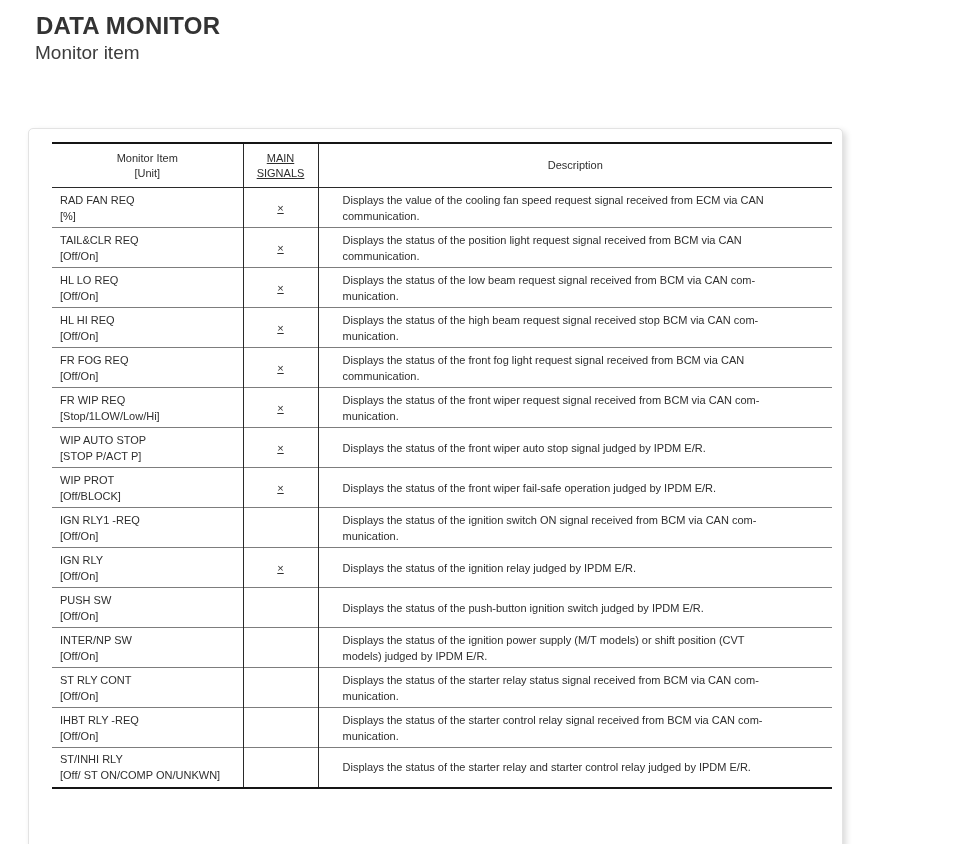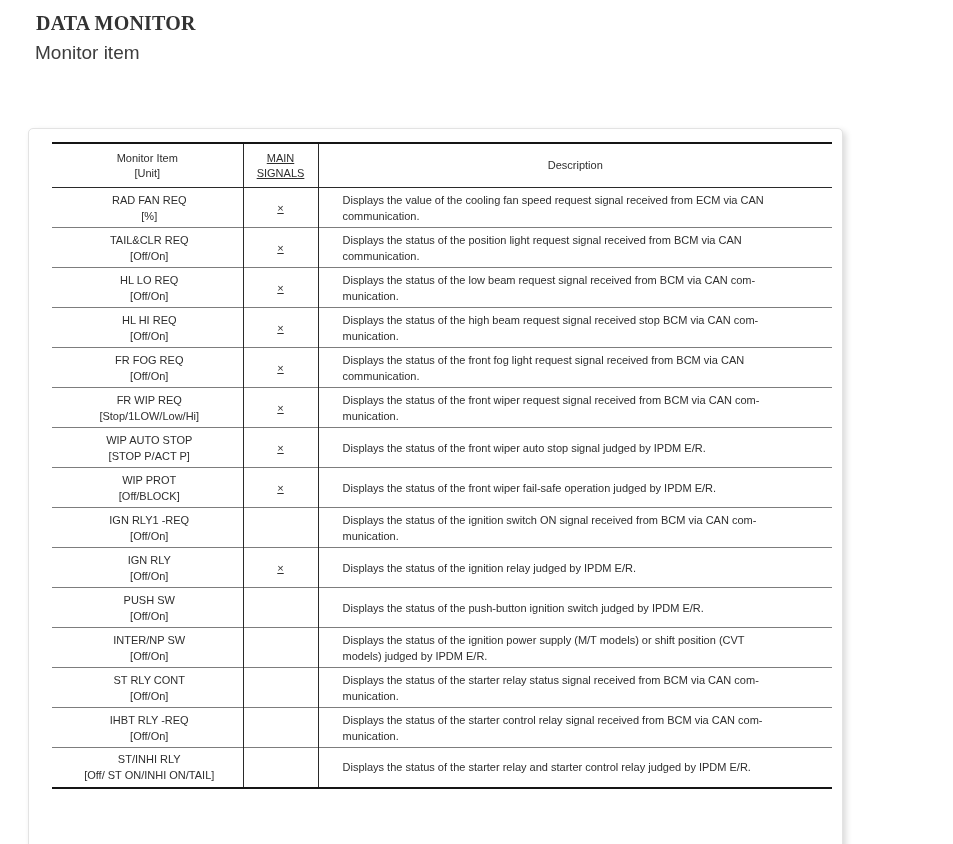--- a/index.html
+++ b/index.html
@@ -9,25 +9,24 @@
     height: 844px;
     overflow: hidden;
     background: #ffffff;
     font-family: "Liberation Sans", sans-serif;
   }
   .page-title {
     position: absolute;
     left: 36px;
     top: 12px;
     margin: 0;
-    font-size: 20px;
+    font-size: 24px;
     font-weight: 700;
     color: #333333;
     letter-spacing: 0.2px;
-    font-family: Liberation Serif, serif;
   }
   .page-subtitle {
     position: absolute;
     left: 35px;
     top: 42px;
     margin: 0;
     font-size: 19px;
     font-weight: 400;
     color: #3d3d3d;
   }
@@ -96,21 +95,20 @@
   }
   .monitor-table td.c3 {
     padding-left: 24px;
     padding-right: 6px;
     white-space: pre-line;
     line-height: 16px;
   }
   .item-label, .item-unit {
     display: block;
     line-height: 16px;
-    text-align: center;
   }
 </style>
 </head>
 <body>
 
 <main>
   <h1 class="page-title">DATA MONITOR</h1>
   <h2 class="page-subtitle">Monitor item</h2>
 
   <section class="card">
@@ -248,21 +246,21 @@
       <span class="item-label">IHBT RLY -REQ</span>
       <span class="item-unit">[Off/On]</span>
     </td>
     <td class="c2"></td>
     <td class="c3">Displays the status of the starter control relay signal received from BCM via CAN com-
 munication.</td>
   </tr>
           <tr>
     <td class="c1">
       <span class="item-label">ST/INHI RLY</span>
-      <span class="item-unit">[Off/ ST ON/INHI ON/TAIL]</span>
+      <span class="item-unit">[Off/ ST ON/COMP ON/UNKWN]</span>
     </td>
     <td class="c2"></td>
     <td class="c3">Displays the status of the starter relay and starter control relay judged by IPDM E/R.</td>
   </tr>
         </tbody>
     </table>
   </section>
 </main>
 
 </body></html>

